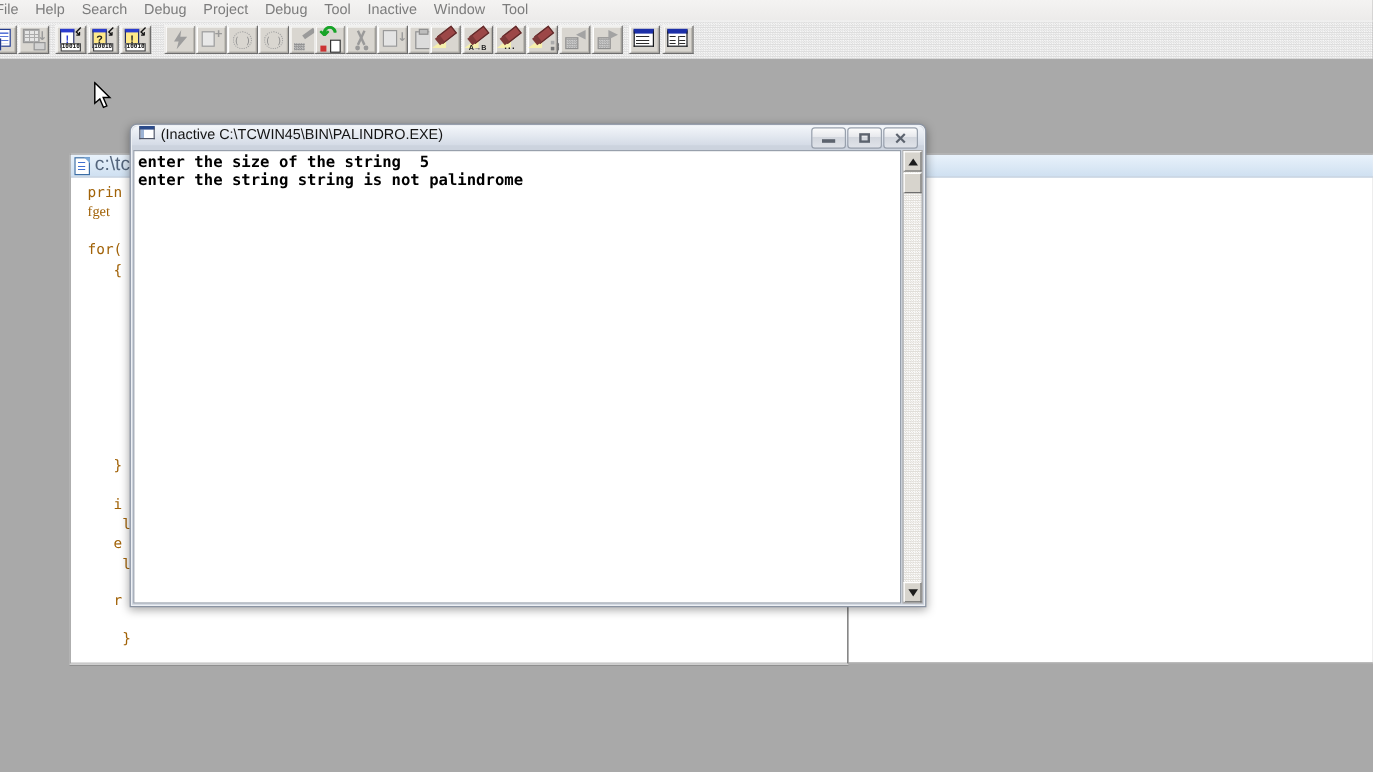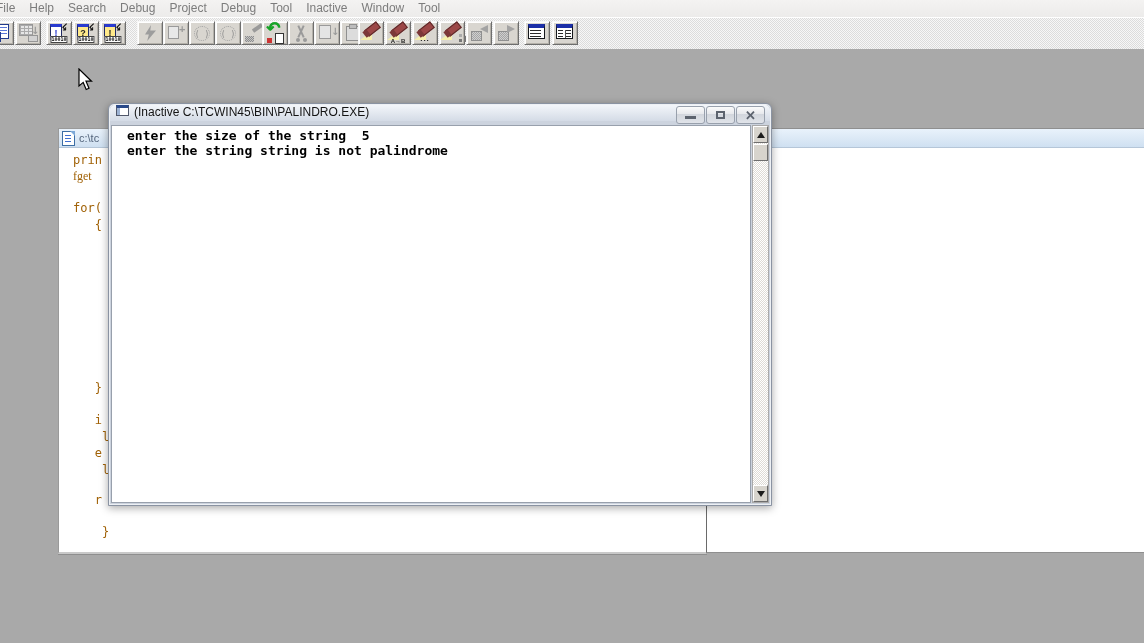--- a/index.html
+++ b/index.html
@@ -116,21 +116,21 @@
     border:1px solid #9a9a9a;border-right-color:#6a6a6a;border-bottom:2px solid #c9c9c9;
     box-shadow:0 1px 0 #8f8f8f;}
   .child-titlebar{position:absolute;left:0;top:0;right:0;height:19px;
     background:linear-gradient(#e9f2fb,#cfe0f1);border-bottom:1px solid #b5c6d8;
     display:flex;align-items:center;padding-left:3px;box-sizing:border-box;}
   .doc-icon{width:11px;height:13px;background:#fff;border:1px solid #3c6ea5;position:relative;
     background-image:repeating-linear-gradient(#3f6fd0 0 1px,transparent 1px 3px);
     background-size:6px 8px;background-position:2px 3px;background-repeat:no-repeat;margin-right:4px;flex:none;}
   .doc-icon::after{content:"";position:absolute;right:-1px;top:-1px;width:0;height:0;
     border-top:5px solid #7da9d8;border-left:5px solid transparent;}
-  .child-title{font-size:11px;color:#54657c;white-space:nowrap;}
+  .child-title{font-size:16px;color:#54657c;white-space:nowrap;}
   .code-line{position:absolute;left:14px;font:12px "DejaVu Sans Mono",monospace;color:#a16207;
     white-space:pre;}
 
   
   #console{position:absolute;left:108px;top:103px;width:664px;height:403px;z-index:3;
     background:#ccd3de;border:1px solid #8a93a2;border-radius:6px 6px 0 0;
     box-shadow:0 2px 8px rgba(0,0,0,.35), inset 0 0 0 1px rgba(255,255,255,.65);box-sizing:border-box;}
   #console-titlebar{position:absolute;left:1px;right:1px;top:1px;height:16px;
     background:linear-gradient(#f3f6fa,#d4dbe6);border-radius:5px 5px 0 0;
     display:flex;padding-left:6px;}
@@ -142,21 +142,21 @@
   .win-btn{width:29px;height:18px;border:1px solid #98a0ac;border-radius:3px;
     background:linear-gradient(#fbfbfb,#e6e8ec 45%,#d2d6dd 46%,#e0e3e9);
     position:relative;box-sizing:border-box;}
   .win-btn .g-min{position:absolute;left:8px;bottom:4px;width:11px;height:3px;background:#5c636e;}
   .win-btn .g-max{position:absolute;left:9px;top:4px;width:9px;height:8px;border:2px solid #5c636e;box-sizing:border-box;}
   .win-btn .g-close{position:absolute;left:0;right:0;top:0px;text-align:center;
     font:bold 13px/17px "Liberation Serif",serif;color:#5c636e;}
   #console-client{position:absolute;left:2px;top:21px;right:20px;bottom:2px;background:#fff;
     border:1px solid #98a0ac;overflow:hidden;}
   .console-line{font:bold 13px/15px "DejaVu Sans Mono",monospace;color:#000;
-    white-space:pre;padding-left:15px;}
+    white-space:pre;padding-left:3px;}
   #console-client .pad{height:2px;}
   
   #console-scrollbar{position:absolute;top:21px;right:2px;bottom:2px;width:17px;
     background:conic-gradient(#ffffff 25%,#dedbd5 0 50%,#ffffff 0 75%,#dedbd5 0);
     background-size:2px 2px;border:1px solid #a9a9a9;box-sizing:border-box;}
   .sb-btn{position:absolute;left:0;width:15px;height:17px;background:#d7d4cd;
     border:1px solid;border-color:#fff #6e6e6e #6e6e6e #fff;box-sizing:border-box;}
   .sb-up{top:0;} .sb-thumb{top:18px;} .sb-down{bottom:0;}
   .arr-up{position:absolute;left:3px;top:5px;width:0;height:0;border-left:4px solid transparent;
     border-right:4px solid transparent;border-bottom:6px solid #1c1c1c;}

